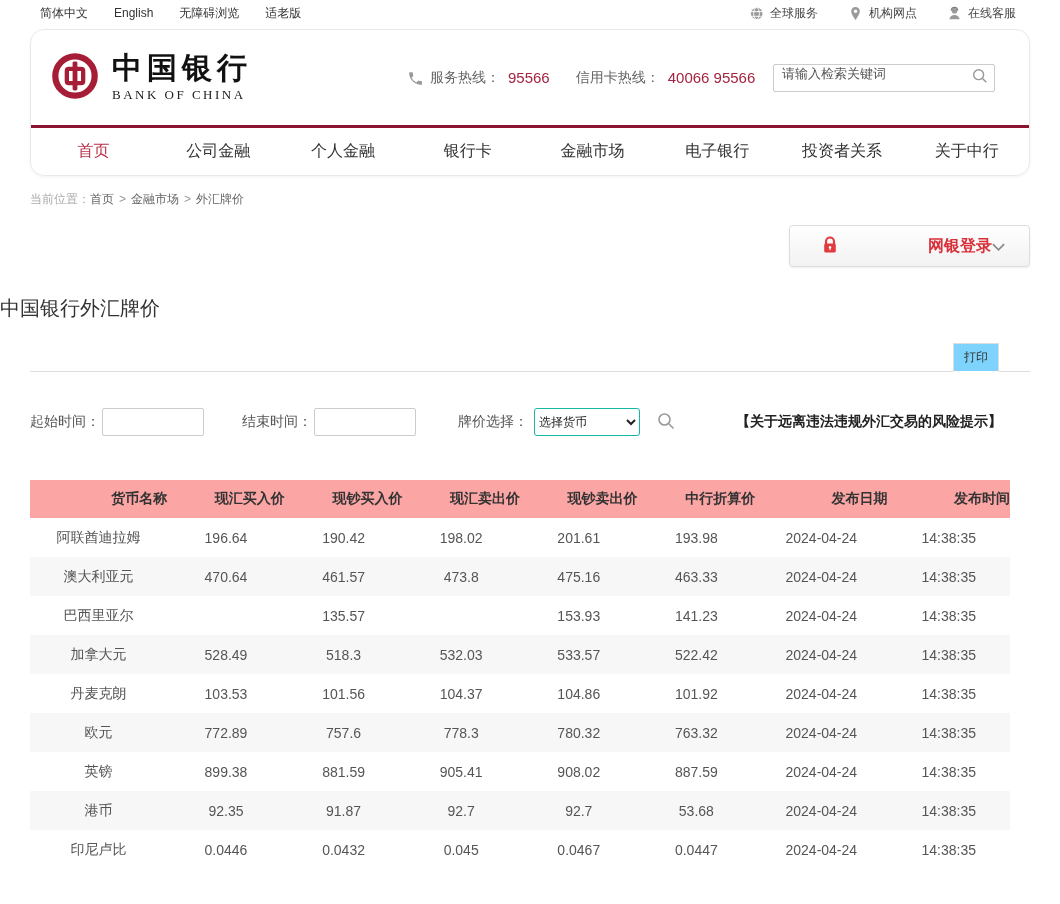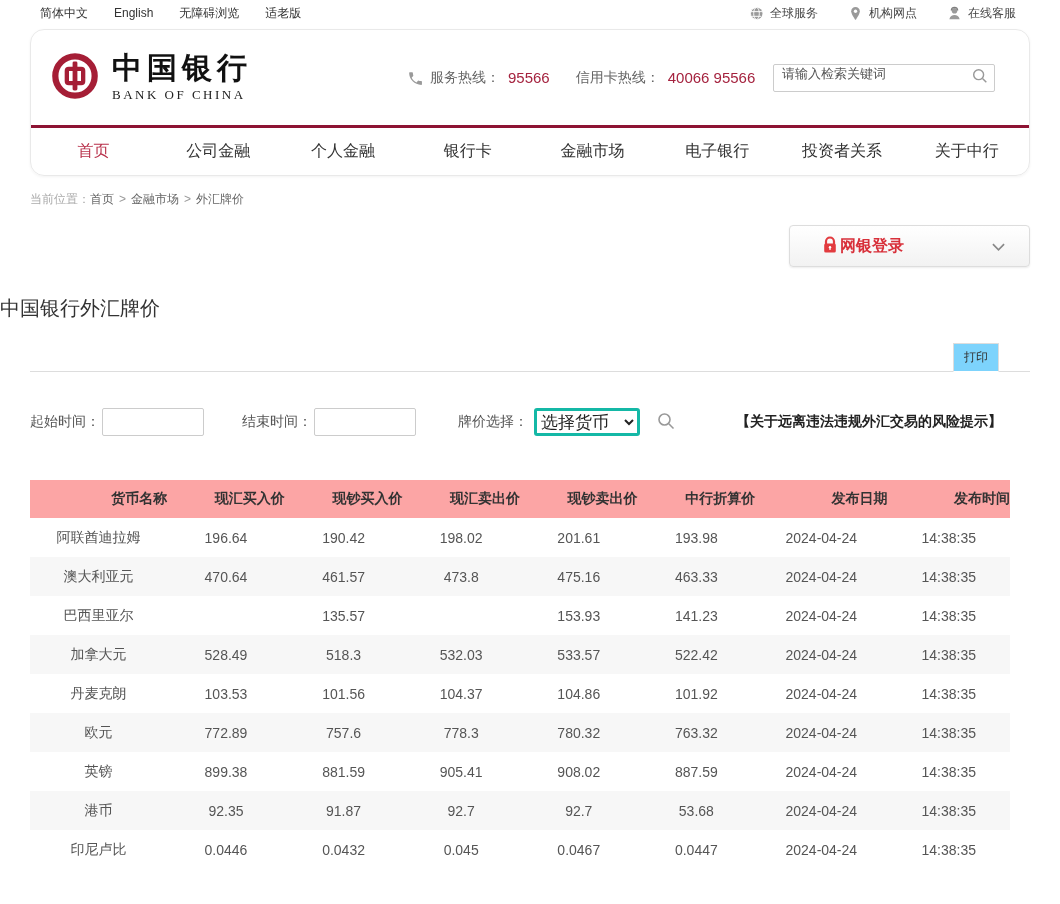--- a/index.html
+++ b/index.html
@@ -45,39 +45,39 @@
   .breadcrumb { margin:15px 30px 0; font-size:12px; color:#aaa; }
   .breadcrumb a { color:#666; text-decoration:none; cursor:pointer; }
   .crumb-sep { color:#999; margin:0 5px; }
 
   
   .login-row { margin:17px 30px 0; display:flex; justify-content:flex-end; }
   .login-btn { width:241px; height:42px; display:flex; align-items:center;
                padding:0 24px 0 30px; background:linear-gradient(#ffffff,#f2f2f2);
                border:1px solid #ddd; border-radius:4px; cursor:pointer;
                box-shadow:0 1px 2px rgba(0,0,0,.08); }
-  .login-label { flex:1; text-align:left; color:var(--login-red,#d8303a);
+  .login-label { flex:1; text-align:right; color:var(--login-red,#d8303a);
                  font-size:16px; font-weight:bold; }
 
   
   .page-title { font-size:20px; font-weight:400; color:#333; margin-top:28px; }
   .print-row { margin:10px 30px 0; border-bottom:1px solid #ddd; height:40px; position:relative; }
   .print-btn { position:absolute; right:31px; bottom:-1px; width:46px; height:29px;
                background:#7dd3fc; border:1px solid #ddd; border-bottom:1px solid #fff;
                font-size:12px; color:#333; cursor:pointer; }
 
   
   .filter-row { margin:36px 30px 0; display:flex; align-items:center;
                 font-size:14px; color:#555; }
   .filter-label { margin-right:2px; }
   .date-input { width:102px; height:28px; border:1px solid #ccc; border-radius:2px;
                 padding:0 6px; font-size:13px; outline:none; }
   .sp1 { margin-left:38px; } .sp2 { margin-left:42px; }
-  .currency-select { width:106px; height:28px; margin-left:4px; font-size:17px;
-                     color:#222; border:3px solid #14b8a6; border-radius:3px;
+  .currency-select { width:106px; height:28px; margin-left:4px; font-size:12px;
+                     color:#222; border:1px solid #14b8a6; border-radius:3px;
                      background:#fff; cursor:pointer; }
   .filter-search-btn { background:none; border:none; margin-left:14px; cursor:pointer;
                        width:24px; height:24px; }
   .risk-link { margin-left:auto; margin-right:28px; font-weight:bold; color:#222;
                font-size:14px; text-decoration:none; cursor:pointer; }
 
   
   .rates { margin:44px 30px 0; width:980px; border-collapse:collapse; font-size:14px; }
   .rates th { background:#fca5a5; height:38px; font-weight:bold; color:#333; text-align:right; }
   .rates td { height:39px; text-align:center; color:#555; }

